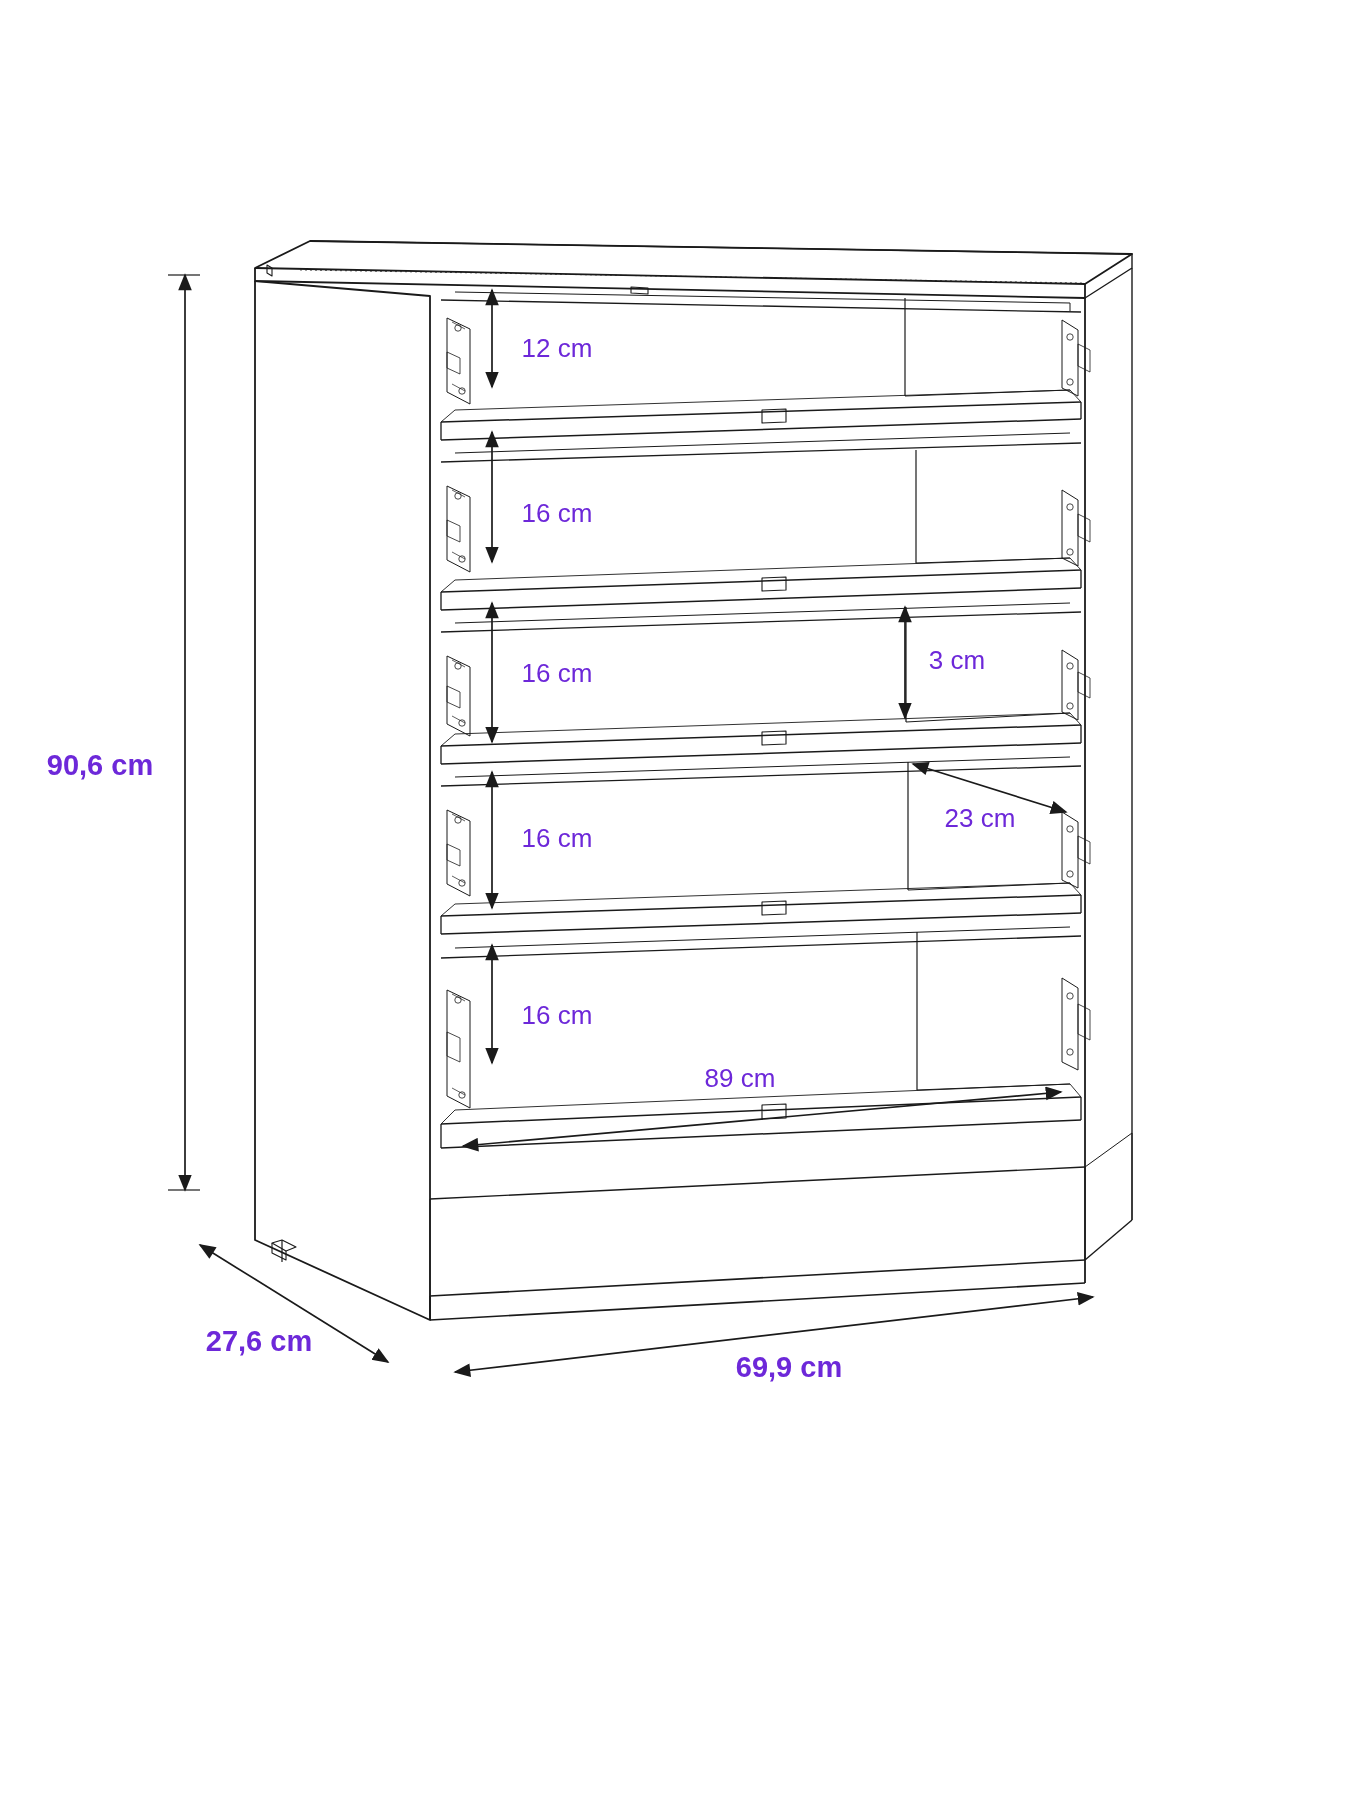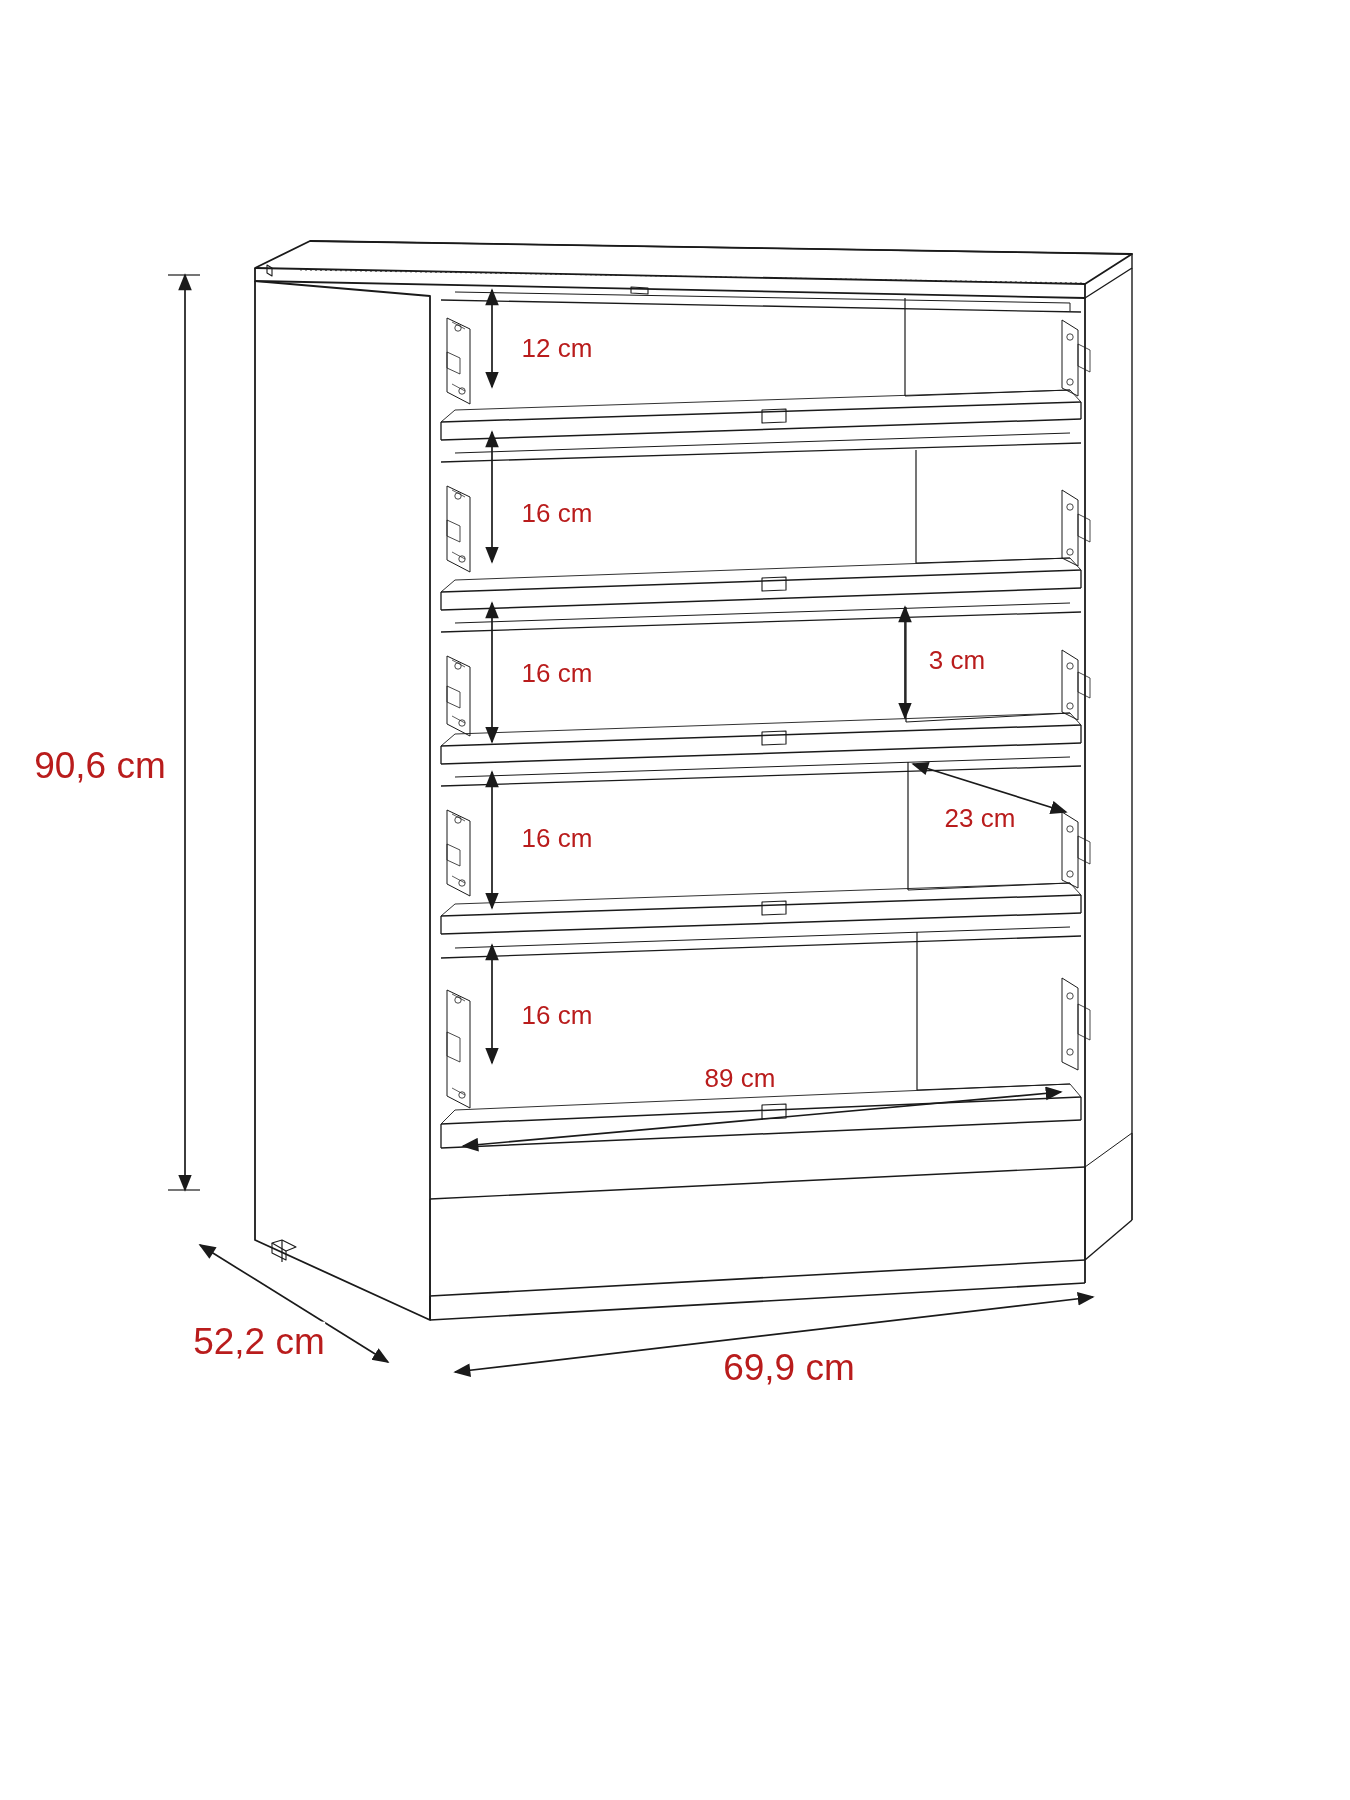--- a/index.html
+++ b/index.html
@@ -23,30 +23,31 @@
   svg#drawing {
     position: absolute;
     left: 0; top: 0;
     width: 1350px;
     height: 1800px;
     display: block;
   }
   .dim-label {
     position: absolute;
     font-family: "Liberation Sans", sans-serif;
-    color: #b91c1c;
+    color: #6d28d9;
     white-space: nowrap;
     background: #ffffff;
     line-height: 1.1;
   }
   .dim-inner {
     font-size: 26px;
   }
   .dim-outer {
-    font-size: 37px;
+    font-size: 29px;
+    font-weight: bold;
   }
   .dim-label.center {
     transform: translate(-50%, -50%);
   }
 </style>
 </head>
 <body>
 
 <div id="stage">
 
@@ -271,21 +272,21 @@
       </g>
 
       <g>
         <path d="M463,1146 L1061,1092" marker-start="url(#arrowStart)" marker-end="url(#arrowEnd)"></path>
       </g>
     </g>
   </svg>
 
   <div class="dim-label dim-outer center" style="left:100px; top:766px;">90,6 cm</div>
 
-  <div class="dim-label dim-outer center" style="left:259px; top:1342px;">52,2 cm</div>
+  <div class="dim-label dim-outer center" style="left:259px; top:1342px;">27,6 cm</div>
 
   <div class="dim-label dim-outer center" style="left:789px; top:1368px;">69,9 cm</div>
 
   <div class="dim-label dim-inner center" style="left:557px; top:348px; padding:2px 8px;">12 cm</div>
 
   <div class="dim-label dim-inner center" style="left:557px; top:513px; padding:2px 8px;">16 cm</div>
 
   <div class="dim-label dim-inner center" style="left:557px; top:673px; padding:2px 8px;">16 cm</div>
 
   <div class="dim-label dim-inner center" style="left:557px; top:838px; padding:2px 8px;">16 cm</div>

